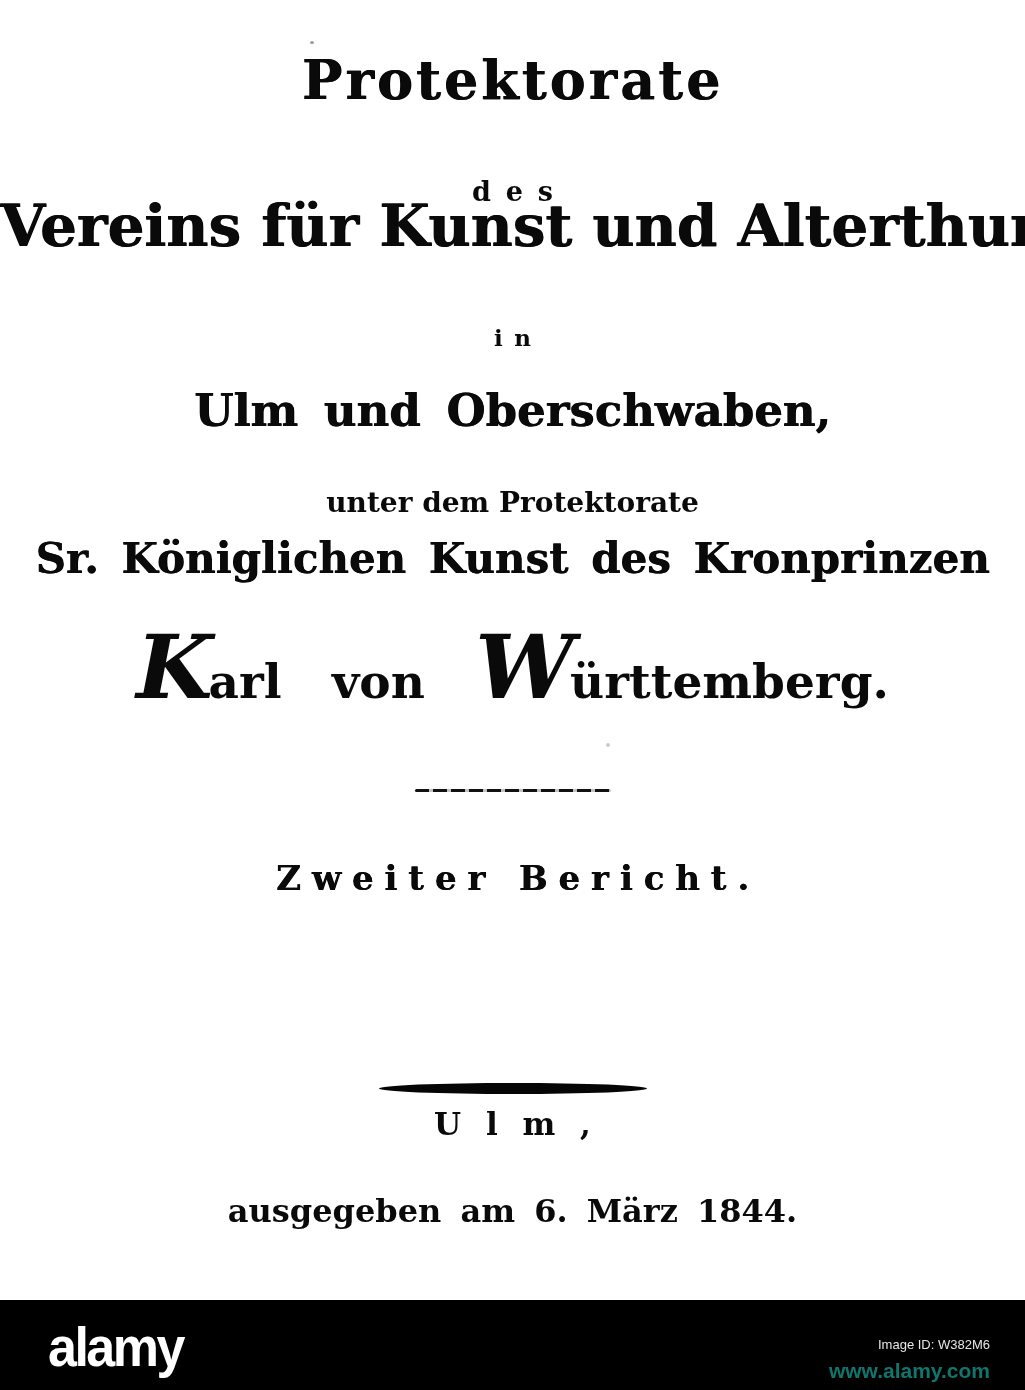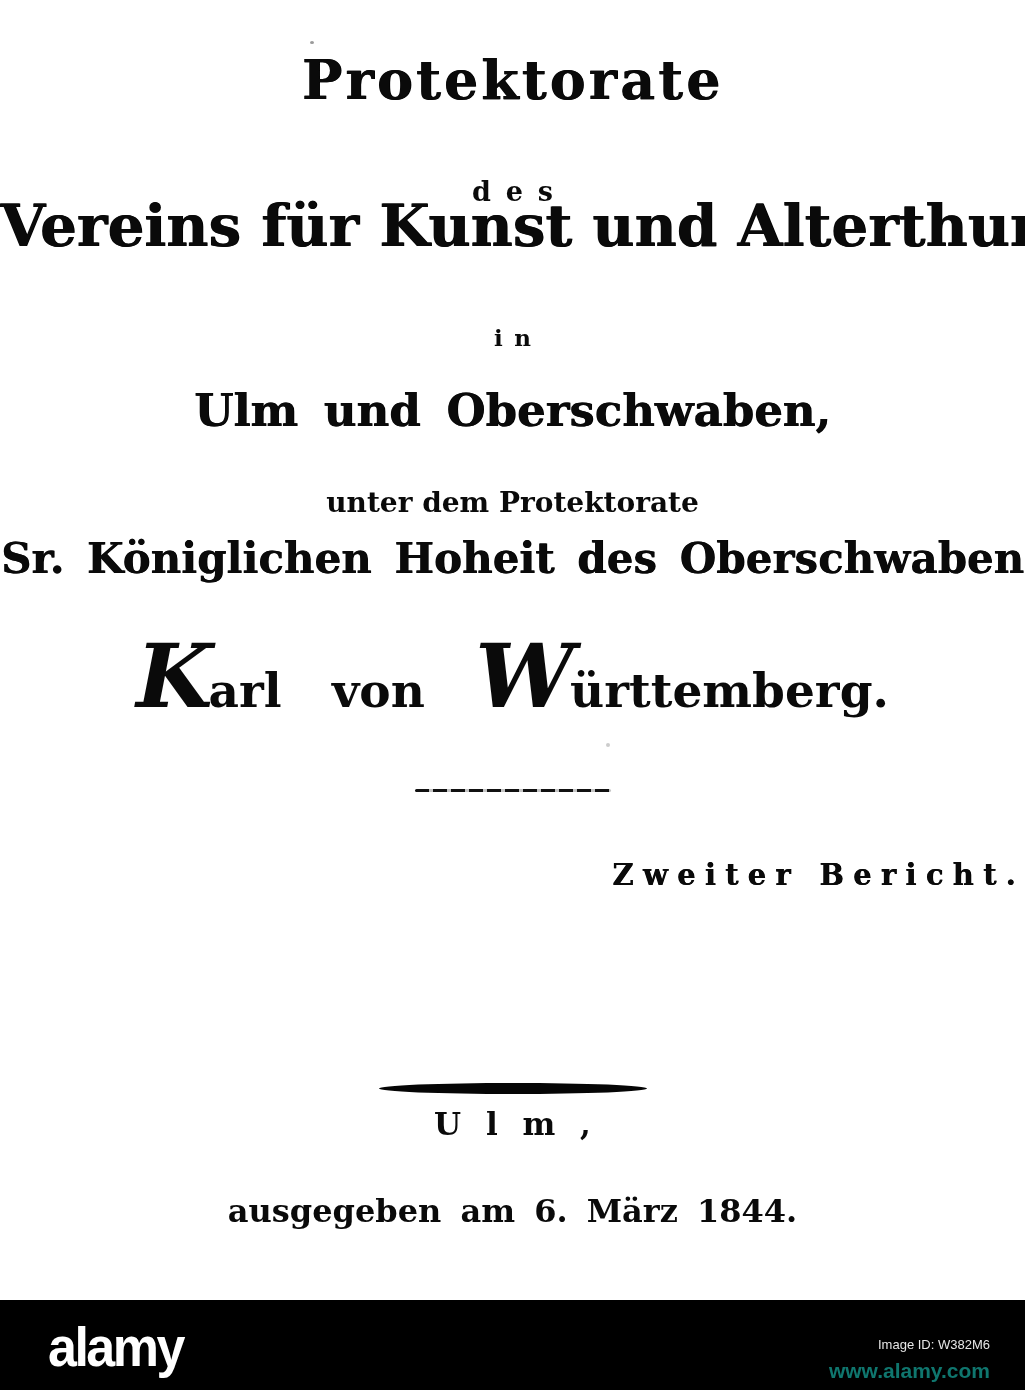--- a/index.html
+++ b/index.html
@@ -30,31 +30,31 @@
   .series-title   { top: 48px;  font-size: 54px; letter-spacing: 3px;
                     text-shadow: 0.6px 0 0 #000; }
   .of-word        { top: 138px; font-size: 27px; letter-spacing: 0.55em; padding-left: 0.55em; margin-top: 38px; }
   .society-name   { top: 192px; font-size: 58px; letter-spacing: 0px;
                     text-shadow: 0.8px 0 0 #000; }
   .in-word        { top: 324px; font-size: 23px; letter-spacing: 0.5em; padding-left: 0.5em; }
   .region-line    { top: 384px; font-size: 45px; text-shadow: 0.7px 0 0 #000; word-spacing: 10px; }
   .protectorate   { top: 466px; font-size: 28px; margin-top: 20px; }
   .patron-title   { top: 534px; font-size: 42px; text-shadow: 0.6px 0 0 #000; word-spacing: 8px; }
 
-  .patron-name    { top: 636px; font-size: 47px; line-height: 80px; word-spacing: 34px; }
+  .patron-name    { top: 636px; font-size: 47px; line-height: 62px; word-spacing: 34px; }
   .swash-initial  {
     font-size: 88px;
     font-style: italic;
     font-weight: bold;
     letter-spacing: -4px;
     vertical-align: baseline;
   }
 
-  .report-title   { top: 858px; font-size: 29px; letter-spacing: 0.32em; padding-left: 0.32em;
-                    text-shadow: 0.5px 0 0 #000; text-align: right; }
+  .report-title   { top: 858px; font-size: 34px; letter-spacing: 0.32em; padding-left: 0.32em;
+                    text-shadow: 0.5px 0 0 #000; }
 
   .imprint-place  { top: 1106px; font-size: 31px; letter-spacing: 0.8em; padding-left: 0.8em; }
   .imprint-date   { top: 1192px; font-size: 32px; word-spacing: 8px; }
 
   
   .rule-thin {
     position: absolute;
     top: 789px;
     left: 50%;
     transform: translateX(-50%);
@@ -132,21 +132,21 @@
   <div class="tline of-word">des</div>
 
   <div class="tline society-name">Vereins für Kunst und Alterthum</div>
 
   <div class="tline in-word">in</div>
 
   <div class="tline region-line">Ulm und Oberschwaben,</div>
 
   <div class="tline protectorate">unter dem Protektorate</div>
 
-  <div class="tline patron-title">Sr. Königlichen Hoheit des Oberschwaben</div>
+  <div class="tline patron-title">Sr. Königlichen Kunst des Kronprinzen</div>
 
   <div class="tline patron-name"><span class="swash-initial">K</span><span>arl</span> <span>von</span> <span class="swash-initial">W</span><span>ürttemberg.</span></div>
 
   <div class="speck speck-2"></div>
 
   <div class="rule-thin"></div>
 
   <div class="tline report-title">Zweiter Bericht.</div>
 
   <div class="rule-swelled"></div>

